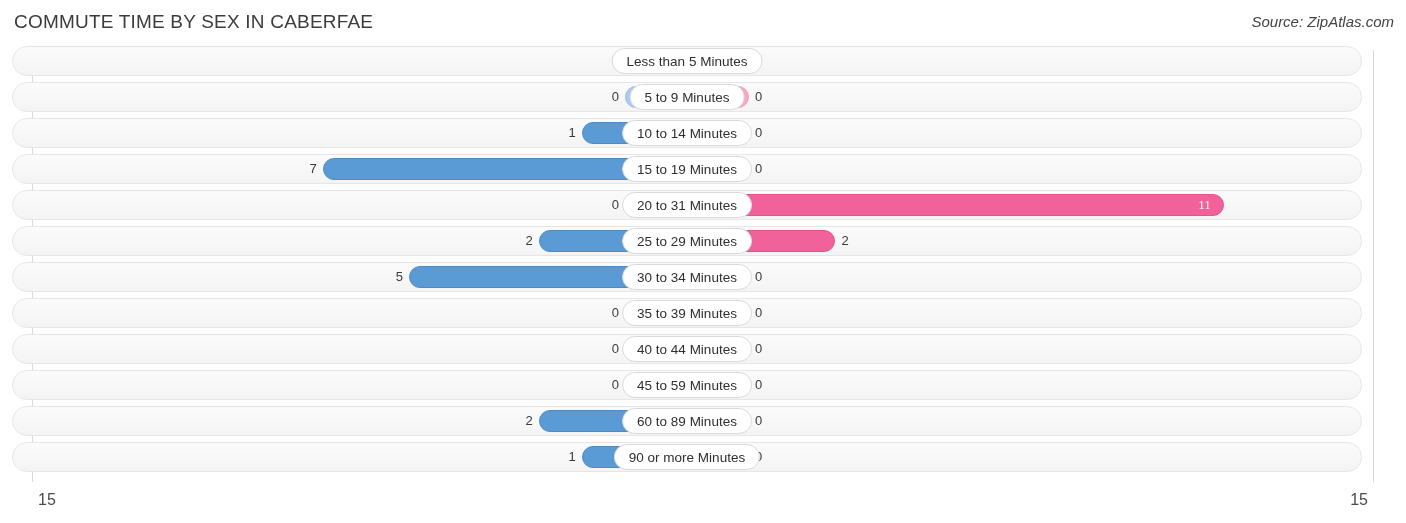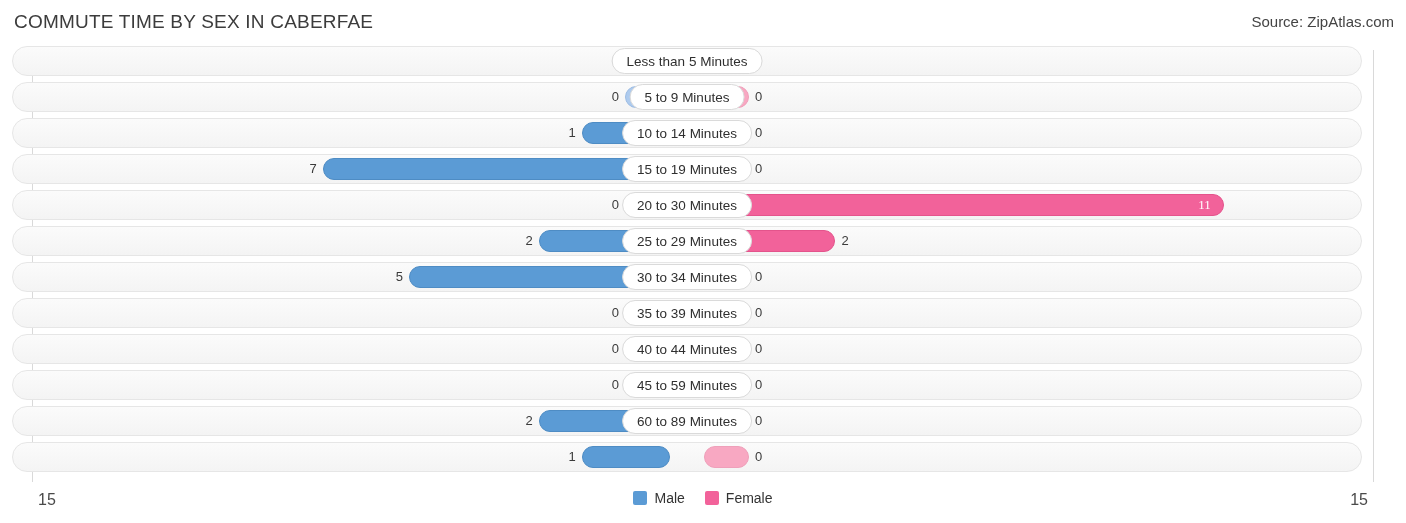--- a/index.html
+++ b/index.html
@@ -14,21 +14,21 @@
 
   
   .header{position:absolute;left:0;top:0;width:1406px;height:46px;text-align:center;}
   .title{
     position:absolute;left:14px;top:11px;
     font-size:19px;letter-spacing:.2px;color:#3c3c3c;
     font-weight:400;white-space:nowrap;
   }
   .source{
     position:absolute;right:12px;top:13px;
-    font-size:15px;color:#444;white-space:nowrap;
+    font-size:15px;font-style:italic;color:#444;white-space:nowrap;
   }
 
   
   .plot{position:absolute;left:0;top:46px;width:1406px;height:440px;}
 
   .axis-line{position:absolute;top:4px;width:1px;height:432px;background:#d9d9d9;}
   .axis-left{left:32px;}
   .axis-right{left:1373px;}
 
   .rows{position:absolute;left:0;top:0;width:1374px;}
@@ -154,21 +154,21 @@
             <div class="val female" style="left: 742px;">0</div>
             <div class="pill">15 to 19 Minutes</div>
           </div>
         </div>
         <div class="row">
           <div class="track">
             <div class="bar male zero" style="width: 45px; right: 691px;"></div>
             <div class="bar female" style="width: 520.2px; left: 691px;"></div>
             <div class="val male" style="right: 742px;">0</div>
             <div class="val female inside" style="left: 1185.2px;">11</div>
-            <div class="pill">20 to 30 Minutes</div>
+            <div class="pill">20 to 31 Minutes</div>
           </div>
         </div>
         <div class="row">
           <div class="track">
             <div class="bar male" style="width: 131.4px; right: 691px;"></div>
             <div class="bar female" style="width: 131.4px; left: 691px;"></div>
             <div class="val male" style="right: 828.4px;">2</div>
             <div class="val female" style="left: 828.4px;">2</div>
             <div class="pill">25 to 29 Minutes</div>
           </div>
@@ -217,33 +217,24 @@
             <div class="val female" style="left: 742px;">0</div>
             <div class="pill">60 to 89 Minutes</div>
           </div>
         </div>
         <div class="row">
           <div class="track">
             <div class="bar male" style="width: 88.2px; right: 691px;"></div>
             <div class="bar female zero" style="width: 45px; left: 691px;"></div>
             <div class="val male" style="right: 785.2px;">1</div>
             <div class="val female" style="left: 742px;">0</div>
+            <div class="pill">90 or more Minutes</div>
           </div>
         </div>
       </div>
   </div>
 
   <div class="footer">
     <div class="tick tick-left">15</div>
     <div class="tick tick-right">15</div>
-    <div class="legend">
-      <div class="legend-item">
-        <span class="swatch" id="sw-male" style="background: rgb(91, 155, 213);"></span>
-        <span class="legend-label">Male</span>
-      </div>
-      <div class="legend-item">
-        <span class="swatch" id="sw-female" style="background: rgb(242, 98, 154);"></span>
-        <span class="legend-label">Female</span>
-      </div>
-    </div>
   </div>
 
 </div>
 
 </body></html>

